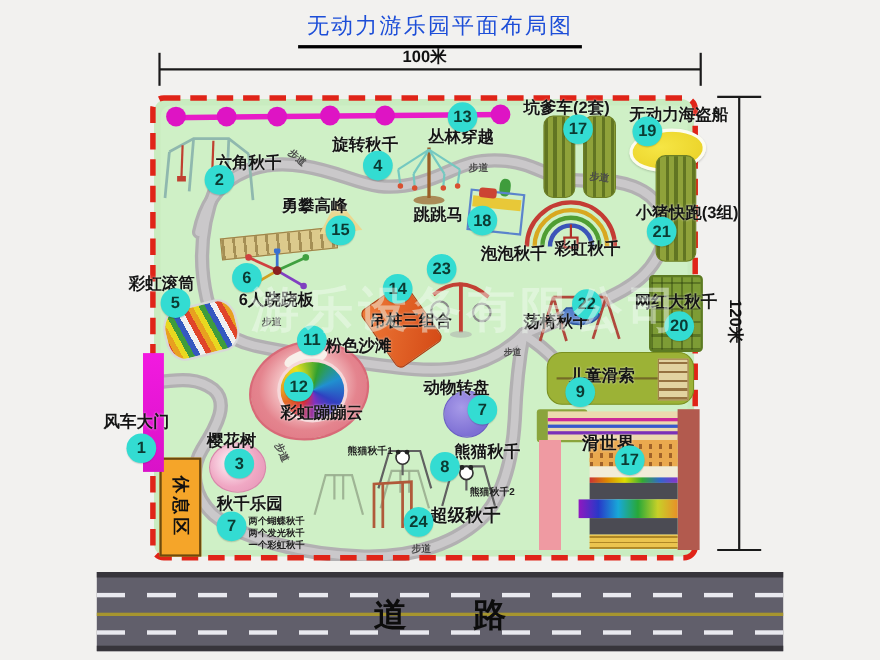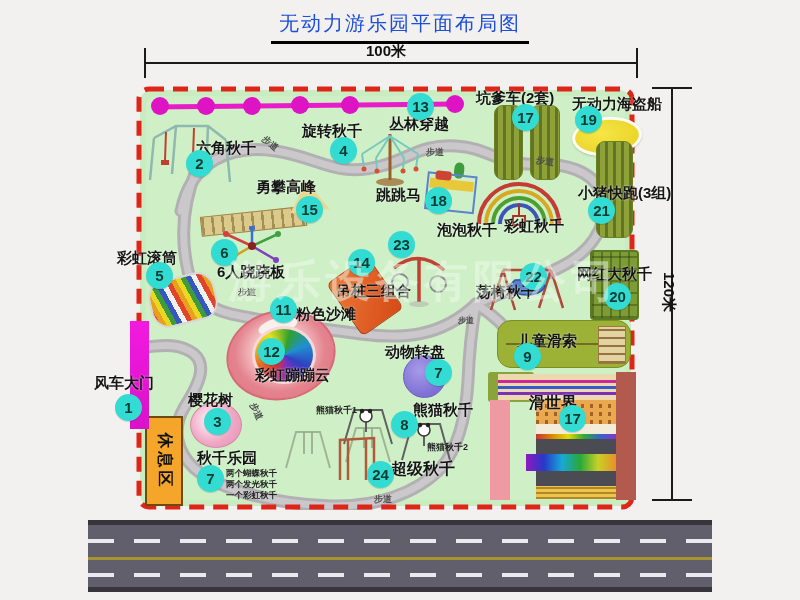--- a/index.html
+++ b/index.html
@@ -320,15 +320,16 @@
   <div class="pl" style="left:247px;top:405px;transform:rotate(65deg);">步道</div>
   <div class="pl" style="left:374px;top:493px;">步道</div>
   <div class="pl" style="left:458px;top:315px;font-size:8px;">步道</div>
 
   <div id="watermark1">游乐设备有限公司</div>
 
   <div id="road">
     <div class="dashline" style="top:14px;"></div>
     <div class="abs" style="left:0;top:32px;width:100%;height:3px;background:#a6952f;"></div>
     <div class="dashline" style="top:48px;"></div>
+    <div id="roadtext">道 路</div>
   </div>
 
 </div>
 
 </body></html>

